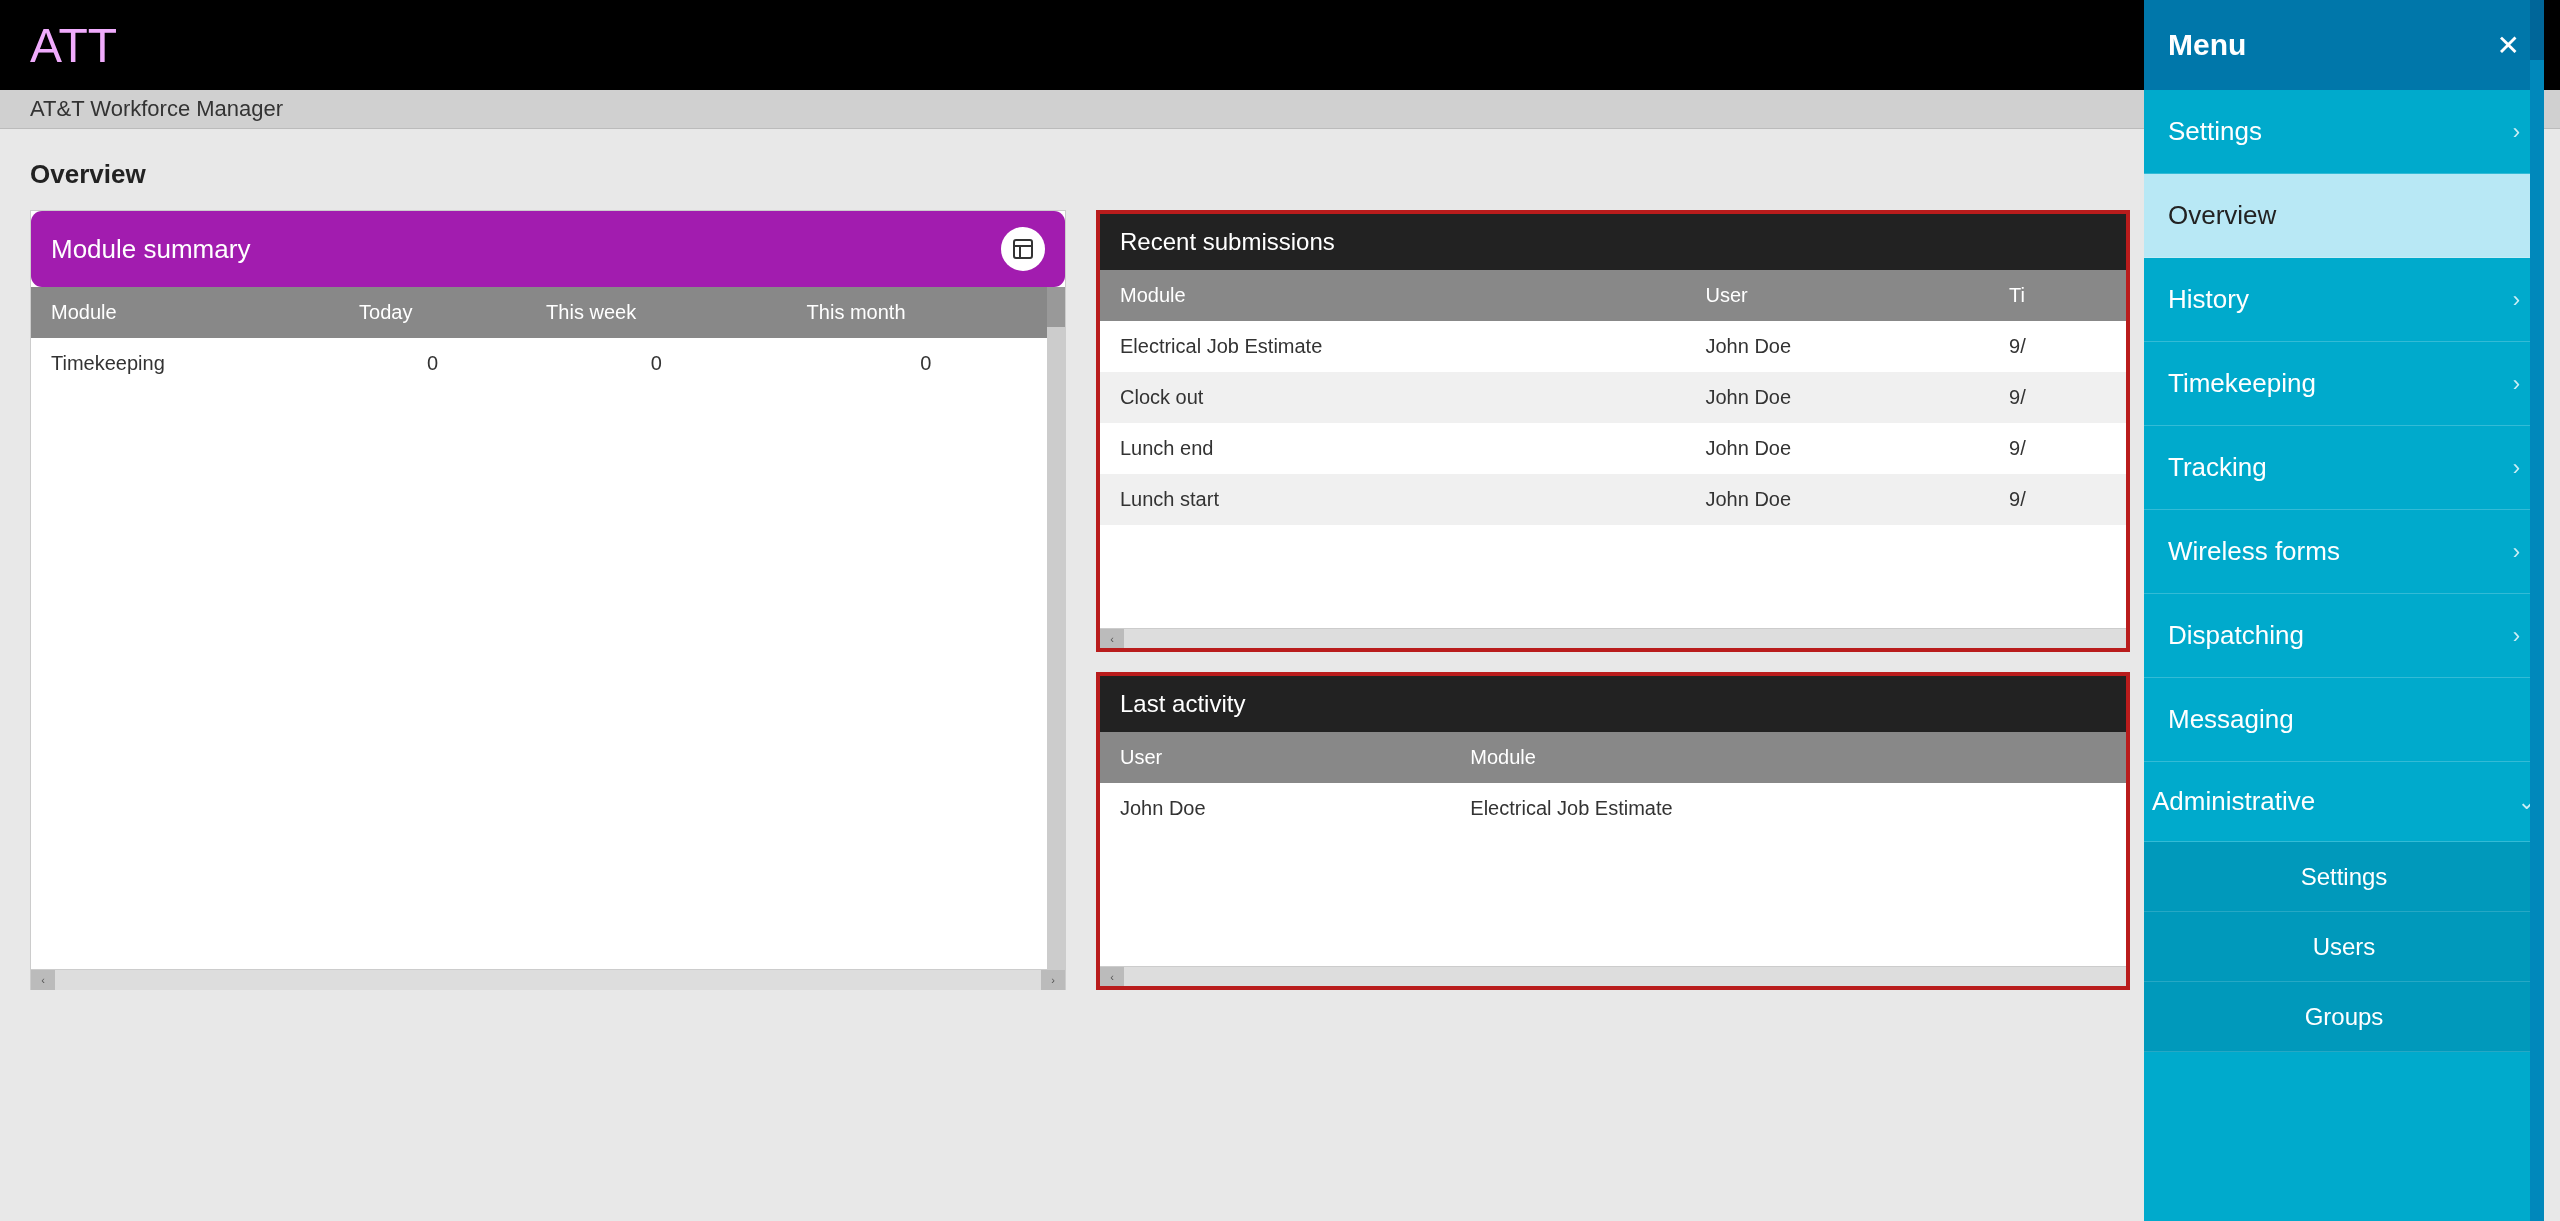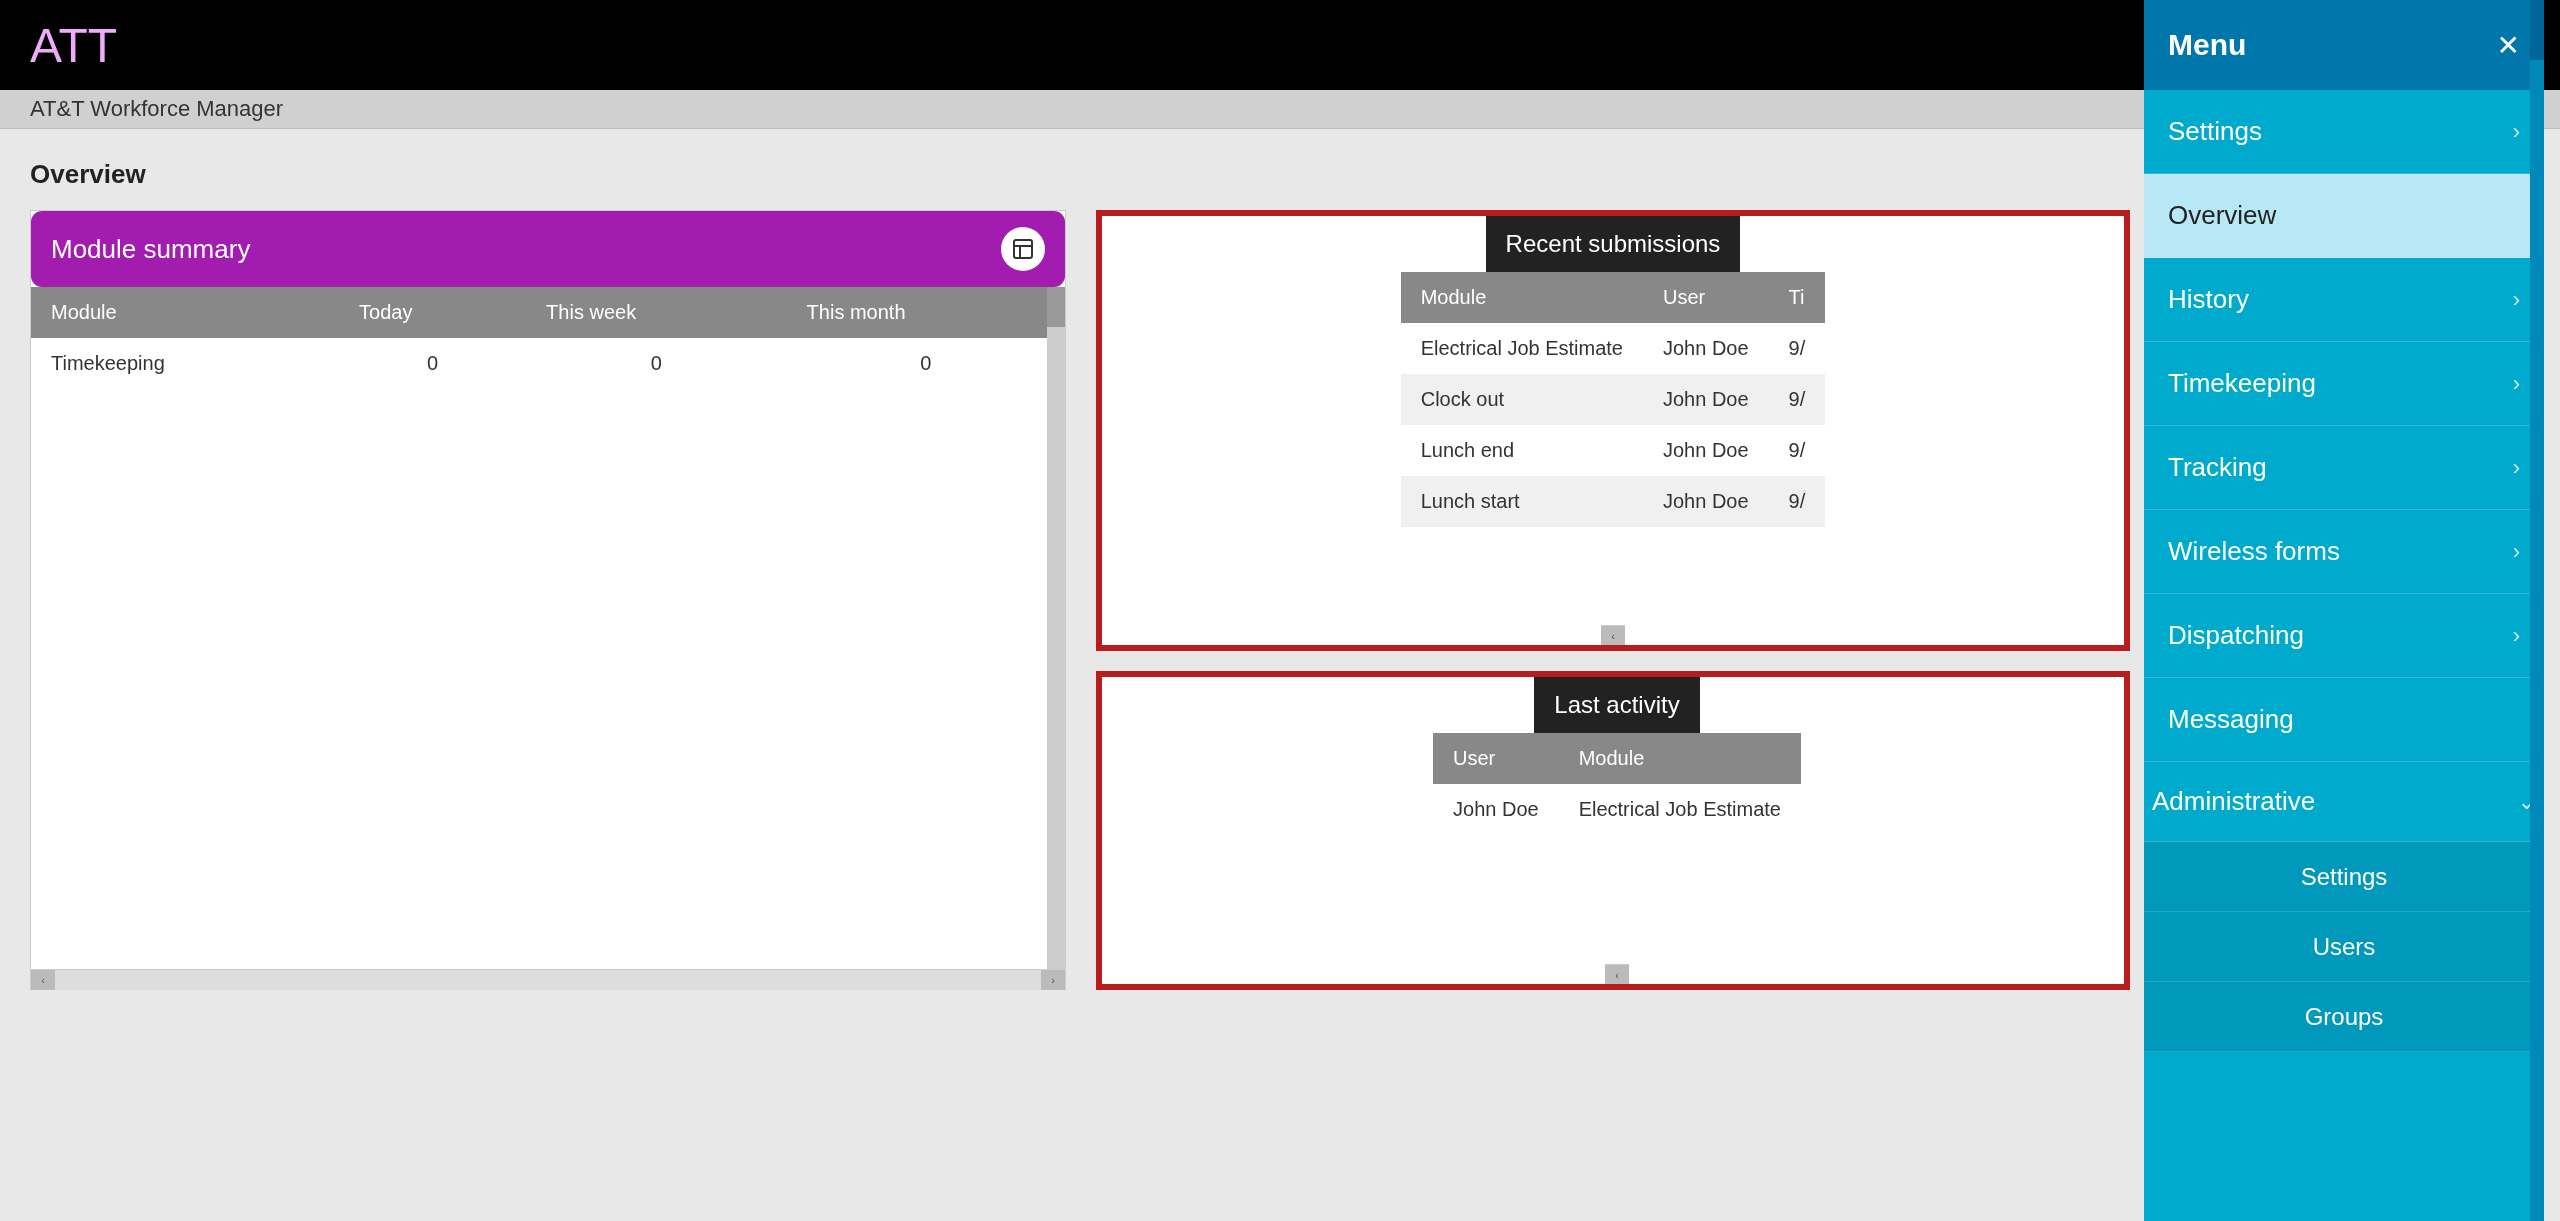--- a/index.html
+++ b/index.html
@@ -168,41 +168,39 @@
       flex: 1;
       display: flex;
       flex-direction: column;
       gap: 20px;
       height: 100%;
     }
 
     .sub-panel {
       display: flex;
       flex-direction: column;
-      border: 6px solid #b91c1c;
+      border: 4px solid #b91c1c;
       background: #fff;
-      align-items: center;
     }
 
     .sub-panel-header {
       background: #222;
       color: #fff;
       padding: 14px 20px;
       font-size: 24px;
     }
 
     .sub-panel.recent {
       flex: 1.4;
       overflow: hidden;
     }
 
     .sub-panel.last-activity {
       flex: 1;
       overflow: hidden;
-      padding-left: 8px;
     }
 
     
     .sidebar {
       position: absolute;
       top: 0;
       right: 16px;
       width: 400px;
       height: 1221px;
       background: #00aacc;

